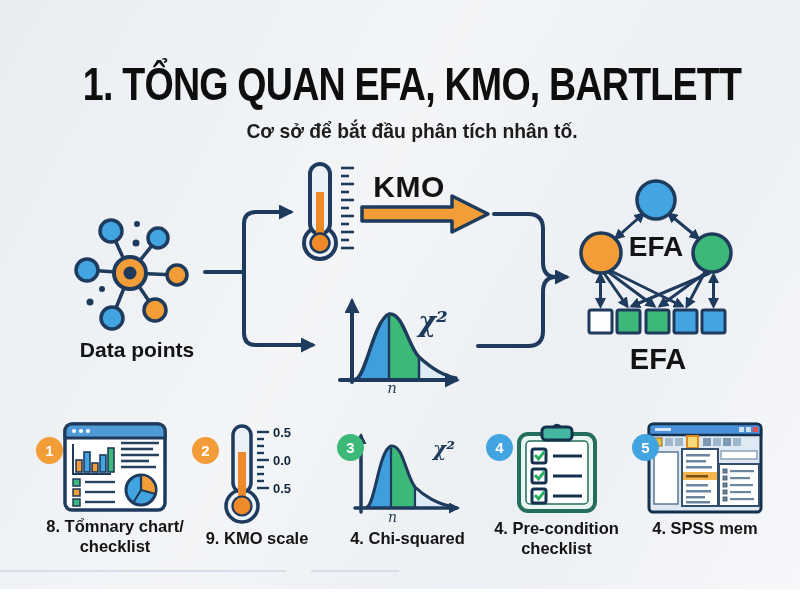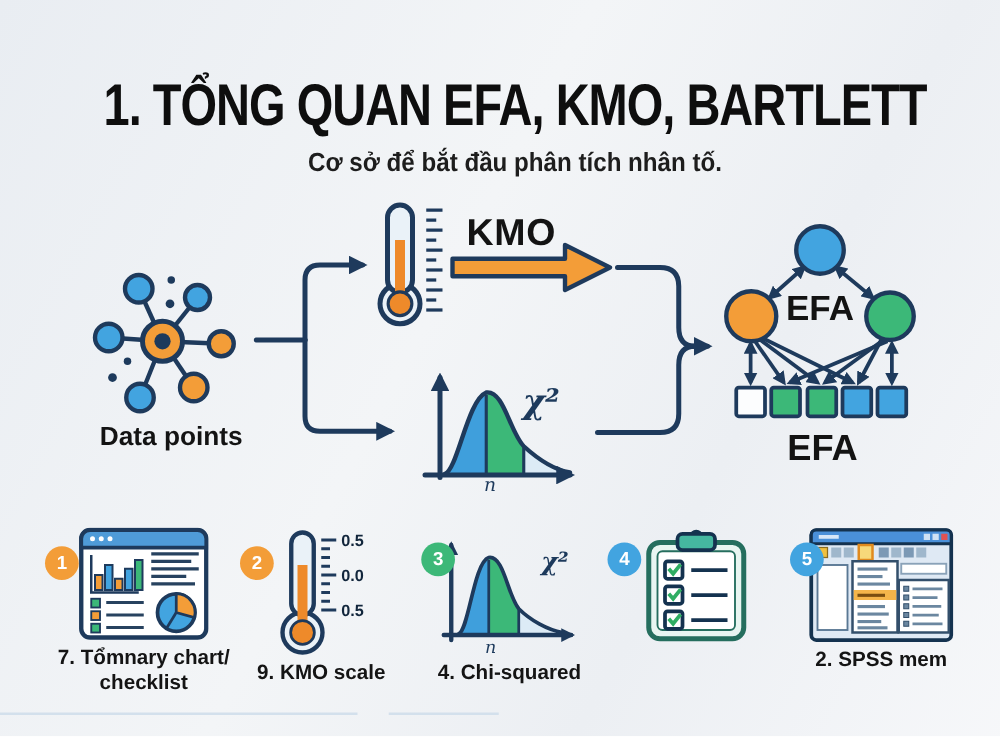--- a/index.html
+++ b/index.html
@@ -198,21 +198,21 @@
           <line x1="22" y1="60" x2="52" y2="60"></line>
           <line x1="22" y1="70" x2="52" y2="70"></line>
           <line x1="22" y1="80" x2="52" y2="80"></line>
         </g>
         <circle cx="78" cy="68" r="15" fill="#42a4e0" stroke="#1e3a5c" stroke-width="3"></circle>
         <path d="M78,68 L78,53 A15,15 0 0 1 92.5,72 Z" fill="#f39d38" stroke="#1e3a5c" stroke-width="2.2"></path>
         <line x1="78" y1="68" x2="70" y2="81" stroke="#1e3a5c" stroke-width="2.2"></line>
       </svg>
     </div>
     <div class="caption">
-      <div>7. Tổmnary chart/</div>
+      <div>8. Tổmnary chart/</div>
       <div>checklist</div>
     </div>
   </div>
 
   <div class="step" id="step-2">
     <div class="badge orange">2</div>
     <div class="icon-wrap">
       <svg width="92" height="102" viewBox="0 0 92 102">
         <circle cx="31" cy="84" r="16" fill="#eaf2f8" stroke="#1e3a5c" stroke-width="3.5"></circle>
         <rect x="22" y="4" width="18" height="66" rx="9" fill="#eaf2f8" stroke="#1e3a5c" stroke-width="3.5"></rect>
@@ -273,20 +273,24 @@
           <path d="M24,33 l3.5,4 l6,-7.5" fill="none" stroke="#2fae63" stroke-width="3"></path>
           <line x1="42" y1="34" x2="71" y2="34" stroke="#14324f" stroke-width="3"></line>
           <rect x="21" y="47" width="14" height="14" rx="2" fill="#ffffff" stroke="#14324f" stroke-width="3"></rect>
           <path d="M24,53 l3.5,4 l6,-7.5" fill="none" stroke="#2fae63" stroke-width="3"></path>
           <line x1="42" y1="54" x2="71" y2="54" stroke="#14324f" stroke-width="3"></line>
           <rect x="21" y="67" width="14" height="14" rx="2" fill="#ffffff" stroke="#14324f" stroke-width="3"></rect>
           <path d="M24,73 l3.5,4 l6,-7.5" fill="none" stroke="#2fae63" stroke-width="3"></path>
           <line x1="42" y1="74" x2="71" y2="74" stroke="#14324f" stroke-width="3"></line>
         </g>
       </svg>
+    </div>
+    <div class="caption">
+      <div>4. Pre-condition</div>
+      <div>checklist</div>
     </div>
   </div>
 
   <div class="step" id="step-5">
     <div class="badge blue">5</div>
     <div class="icon-wrap">
       <svg width="116" height="92" viewBox="0 0 116 92">
         <rect x="2" y="2" width="112" height="88" rx="4" fill="#dfe9f4" stroke="#14324f" stroke-width="3"></rect>
         <path d="M2,13 V6 a4,4 0 0 1 4,-4 h104 a4,4 0 0 1 4,4 v7 Z" fill="#4a90d9" stroke="#14324f" stroke-width="2.5"></path>
         <rect x="8" y="6" width="16" height="3" fill="#d7e7f8"></rect>
@@ -326,20 +330,20 @@
           <rect x="76" y="61" width="4" height="4" stroke="#334f6b" stroke-width="0.8"></rect>
             <rect x="83" y="62" width="23" height="2.2"></rect>
           <rect x="76" y="68" width="4" height="4" stroke="#334f6b" stroke-width="0.8"></rect>
             <rect x="83" y="69" width="21" height="2.2"></rect>
           <rect x="76" y="75" width="4" height="4" stroke="#334f6b" stroke-width="0.8"></rect>
             <rect x="83" y="76" width="24" height="2.2"></rect>
         </g>
       </svg>
     </div>
     <div class="caption">
-      <div>2. SPSS mem</div>
+      <div>4. SPSS mem</div>
     </div>
   </div>
 
   <div class="hint-line" style="left:0;width:286px;"></div>
   <div class="hint-line" style="left:311px;width:88px;"></div>
 
 </div>
 
 </body></html>

